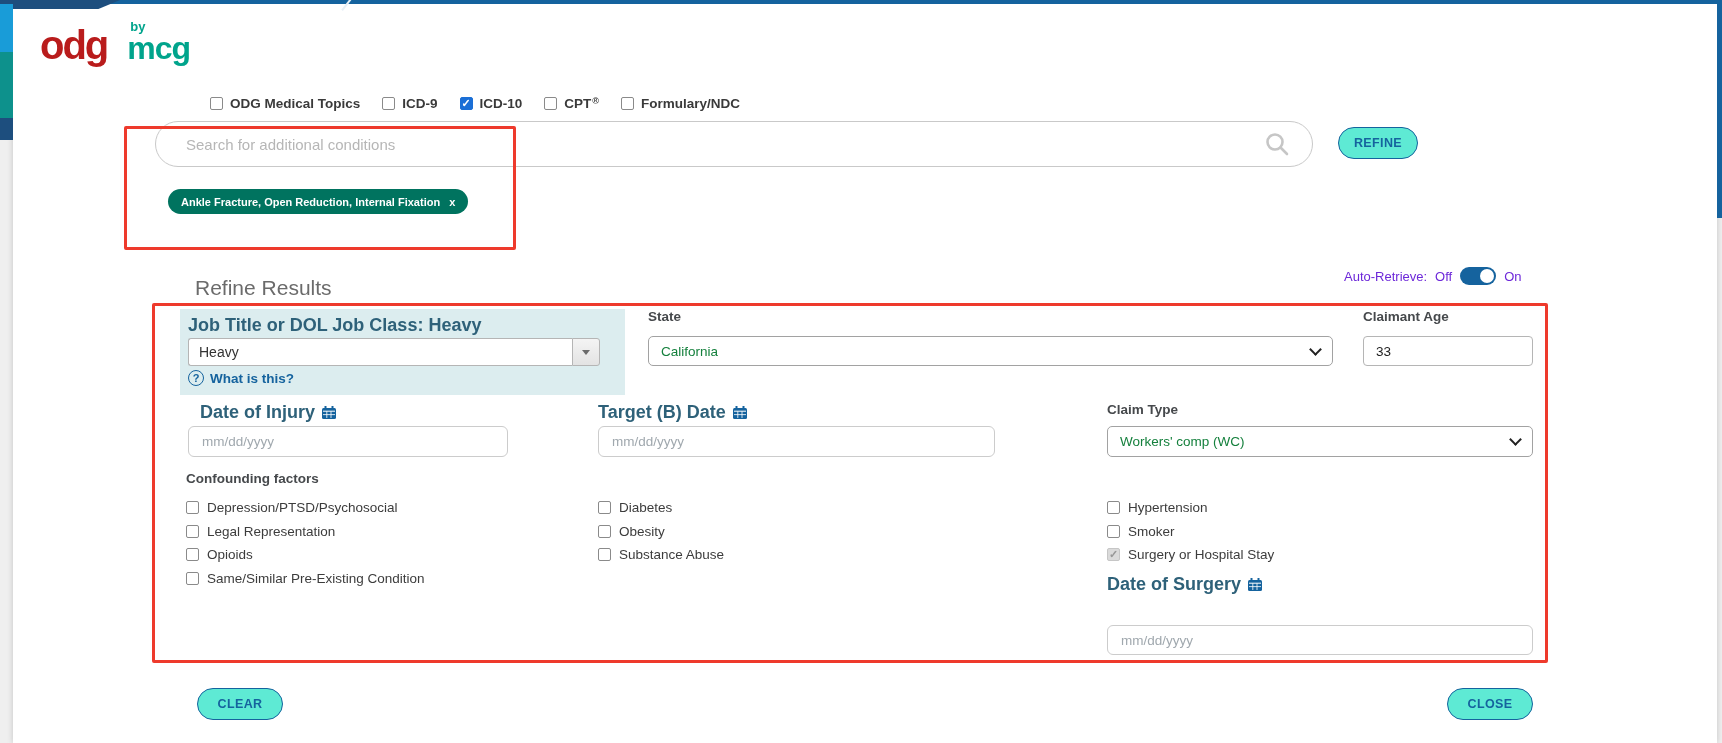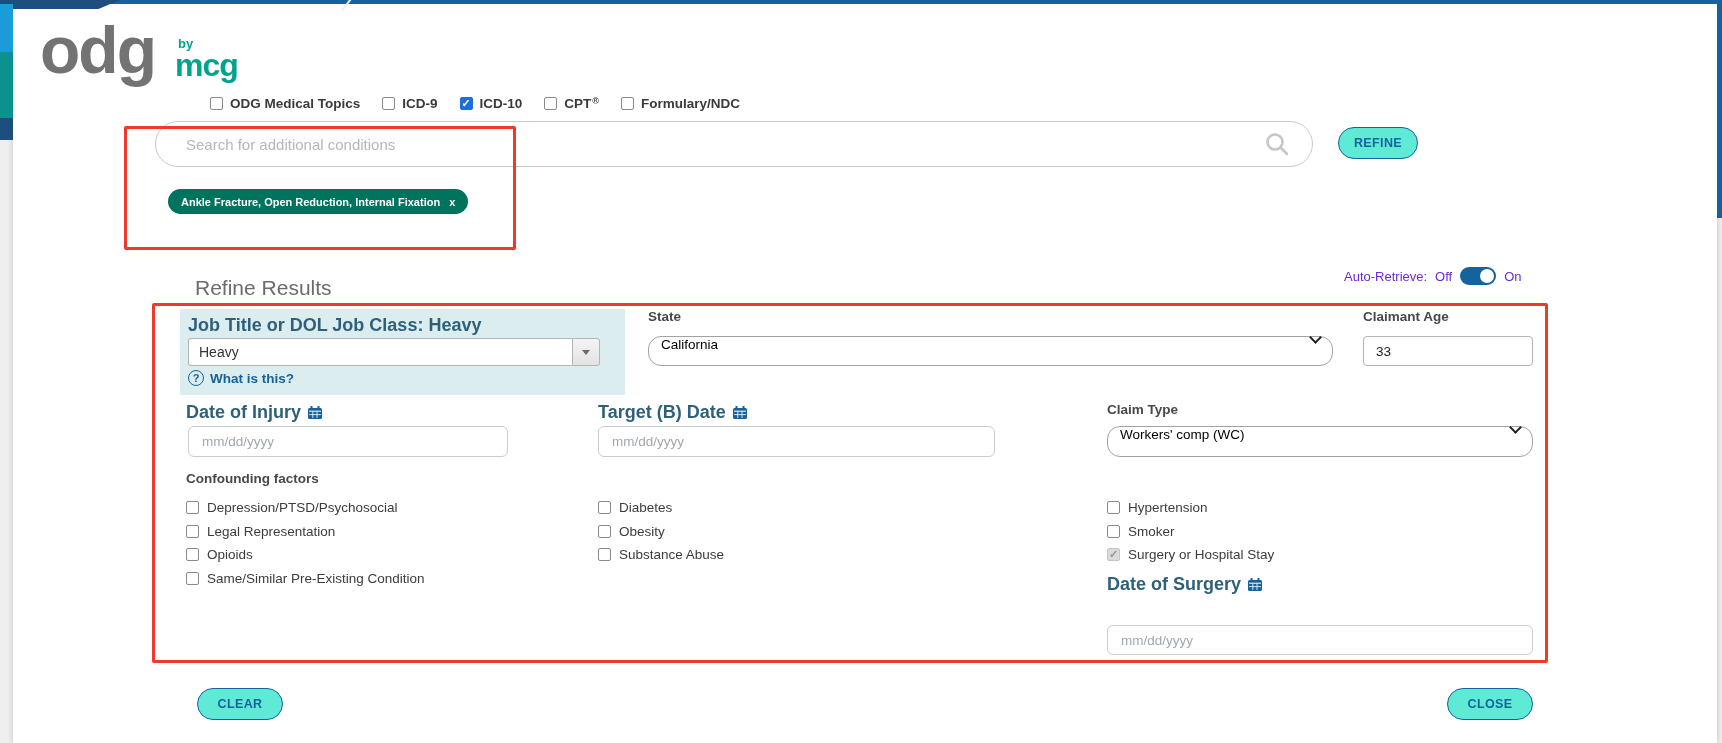--- a/index.html
+++ b/index.html
@@ -11,21 +11,21 @@
   .right-strip{left:1717px;top:0;width:5px;height:218px;background:#15639e;}
   .stripe-lb{left:0;top:4px;width:13px;height:48px;background:#199cd8;}
   .stripe-teal{left:0;top:52px;width:13px;height:66px;background:#0d918c;}
   .stripe-navy{left:0;top:118px;width:13px;height:22px;background:#1d4e7e;}
   .corner-navy{left:0;top:0;width:120px;height:9px;background:#1d4e7e;clip-path:polygon(0 0,100% 0,82% 100%,0 100%);}
   .diag-line{left:346px;top:-4px;width:2px;height:16px;background:#e8f0f6;transform:rotate(38deg);}
   .panel{left:13px;top:4px;width:1704px;height:739px;background:#ffffff;box-shadow:0 0 6px rgba(0,0,0,.18);}
 
   
   .logo{left:40px;top:20px;display:flex;align-items:flex-end;}
-  .logo-odg{font-size:66px;font-weight:bold;color:#737373;letter-spacing:-2px;line-height:0.92;}
+  .logo-odg{font-size:40px;font-weight:bold;color:#b91c1c;letter-spacing:-2px;line-height:0.92;}
   .logo-right{display:flex;flex-direction:column;margin-left:20px;line-height:1;}
   .logo-by{font-size:13px;font-weight:bold;color:#00a48c;margin:0 0 -1px 3px;}
   .logo-mcg{font-size:32px;font-weight:bold;color:#00a48c;letter-spacing:-1px;}
 
   
   .doc-row{left:210px;top:96px;display:flex;align-items:center;gap:22px;}
   .doc{display:flex;align-items:center;gap:7px;font-size:13.5px;font-weight:bold;color:#3a3a3a;cursor:default;}
   sup.reg{font-size:9px;font-weight:bold;color:#3a3a3a;margin-left:1px;vertical-align:top;}
 
   
@@ -60,21 +60,21 @@
   .lbl-gray{font-size:13.5px;font-weight:bold;color:#46494c;}
 
   .teal-box{left:180px;top:309px;width:445px;height:86px;background:#dcedef;}
   .combo{left:188px;top:338px;width:412px;height:28px;display:flex;}
   .combo-input{flex:1;border:1px solid #b5b5b5;border-right:none;border-radius:3px 0 0 3px;font-size:14px;color:#333;padding:0 10px;font-family:inherit;outline:none;min-width:0;}
   .combo-btn{width:28px;border:1px solid #b5b5b5;border-radius:0 3px 3px 0;background:linear-gradient(#f4f4f4,#e3e3e3);display:flex;align-items:center;justify-content:center;cursor:pointer;box-sizing:border-box;}
   .tri-down{width:0;height:0;border-left:4px solid transparent;border-right:4px solid transparent;border-top:5px solid #6b6b6b;}
   .what-link{left:188px;top:370px;display:flex;align-items:center;gap:6px;font-size:13.5px;font-weight:bold;color:#15639e;cursor:pointer;}
   .q-icon{width:16px;height:16px;border:1.8px solid #15639e;border-radius:50%;display:flex;align-items:center;justify-content:center;font-size:11px;font-weight:bold;color:#15639e;box-sizing:border-box;}
 
-  .sel{border:1px solid #a2a2a2;border-radius:13px;background:#fff;display:flex;justify-content:space-between;font-size:13.5px;color:#000000;padding:0 12px;box-sizing:border-box;cursor:pointer;}
+  .sel{border:1px solid #a2a2a2;border-radius:5px;background:#fff;display:flex;align-items:center;justify-content:space-between;font-size:13.5px;color:#15803d;padding:0 12px;box-sizing:border-box;cursor:pointer;}
   .chev{width:7px;height:7px;border-right:2px solid #222;border-bottom:2px solid #222;transform:rotate(45deg);margin-top:-4px;flex:none;}
   .txt-input{border:1px solid #b5b5b5;border-radius:4px;font-size:13.5px;color:#222;padding:0 12px;font-family:inherit;outline:none;box-sizing:border-box;background:#fff;}
   .date-input{border:1px solid #ccc;border-radius:6px;height:31px;font-size:13.5px;color:#333;padding:0 13px;font-family:inherit;outline:none;box-sizing:border-box;}
   .date-input::placeholder{color:#a0a8ae;}
 
   .cb{display:flex;align-items:center;gap:8px;font-size:13.5px;color:#3c3c3c;cursor:default;}
 
   .clear-btn{left:197px;top:688px;width:86px;height:32px;}
   .close-btn{left:1447px;top:688px;width:86px;height:32px;}
 </style>
@@ -161,21 +161,21 @@
   </div>
 
   <div class="abs lbl-gray" style="left:648px;top:309px;">State</div>
   <div class="abs sel" style="left:648px;top:336px;width:685px;height:30px;">
     <span>California</span>
     <span class="chev"></span>
   </div>
   <div class="abs lbl-gray" style="left:1363px;top:309px;">Claimant Age</div>
   <input class="abs txt-input" style="left: 1363px; top: 336px; width: 170px; height: 30px;" type="text" value="33">
 
-  <div class="abs lbl-blue" style="left:186px;top:402px;text-align:right;">
+  <div class="abs lbl-blue" style="left:200px;top:402px;text-align:right;">
     <span>Date of Injury</span>
     <svg width="14" height="13" viewBox="0 0 14 13">
       <line x1="3.5" y1="0" x2="3.5" y2="3" stroke="#15639e" stroke-width="2"></line>
       <line x1="10.5" y1="0" x2="10.5" y2="3" stroke="#15639e" stroke-width="2"></line>
       <rect x="0" y="2" width="14" height="11" rx="1.5" fill="#15639e"></rect>
       <line x1="1" y1="5.2" x2="13" y2="5.2" stroke="#fff" stroke-width="1"></line>
       <line x1="4.8" y1="5.2" x2="4.8" y2="12" stroke="#fff" stroke-width="0.8"></line>
       <line x1="9" y1="5.2" x2="9" y2="12" stroke="#fff" stroke-width="0.8"></line>
       <line x1="1" y1="8.6" x2="13" y2="8.6" stroke="#fff" stroke-width="0.8"></line>
     </svg>

